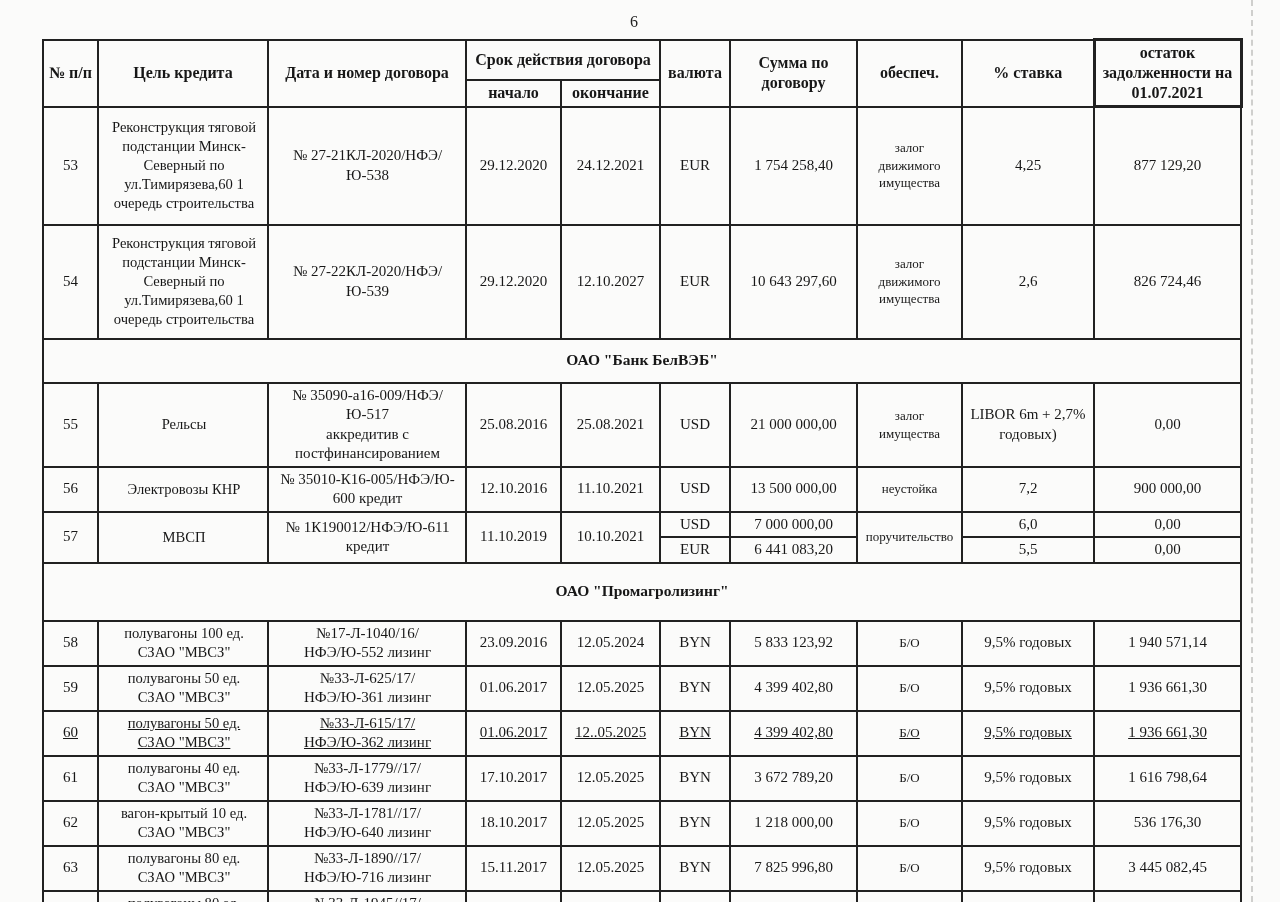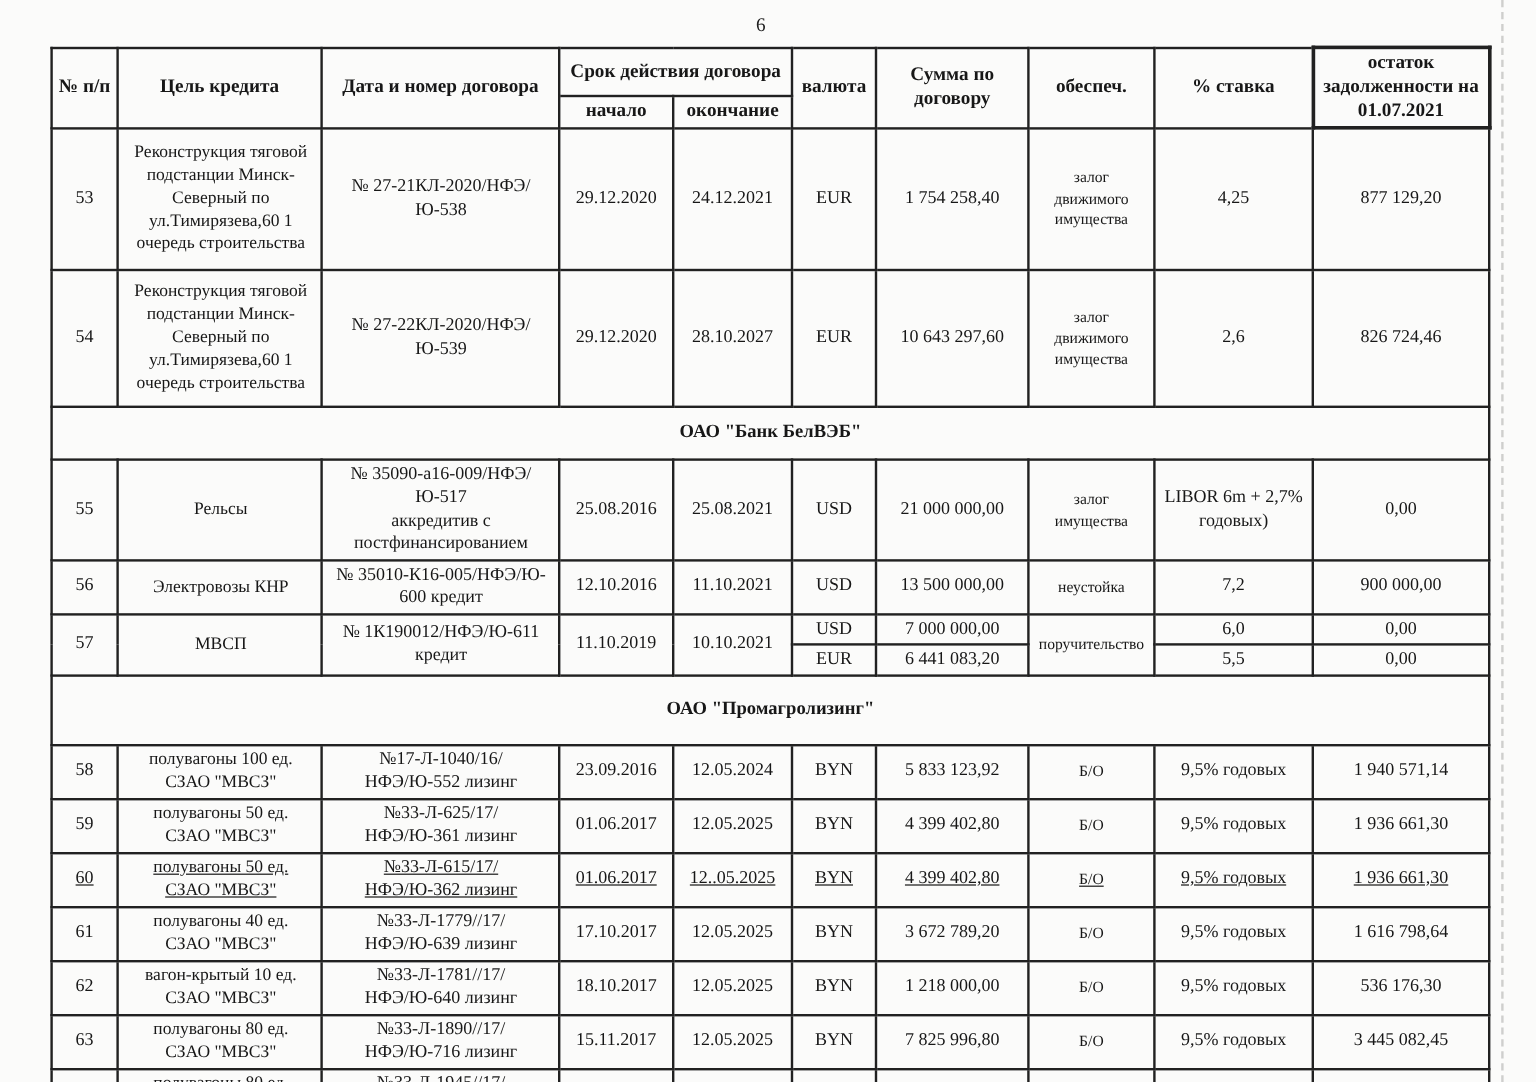--- a/index.html
+++ b/index.html
@@ -122,21 +122,21 @@
       </tr>
       <tr style="height: 114px;">
         <td class="c">54</td>
         <td class="l purpose">Реконструкция тяговой
 подстанции Минск-
 Северный по
 ул.Тимирязева,60 1
 очередь строительства</td>
         <td class="l contract">№ 27-22КЛ-2020/НФЭ/Ю-539</td>
         <td class="c">29.12.2020</td>
-        <td class="c">28.10.2027</td>
+        <td class="c">12.10.2027</td>
         <td class="c">EUR</td>
         <td class="c">10 643 297,60</td>
         <td class="c small">залог
 движимого
 имущества</td>
         <td class="c">2,6</td>
         <td class="c">826 724,46</td>
       </tr>
       <tr style="height: 44px;">
         <td class="section-cell" colspan="10">ОАО "Банк БелВЭБ"</td>

